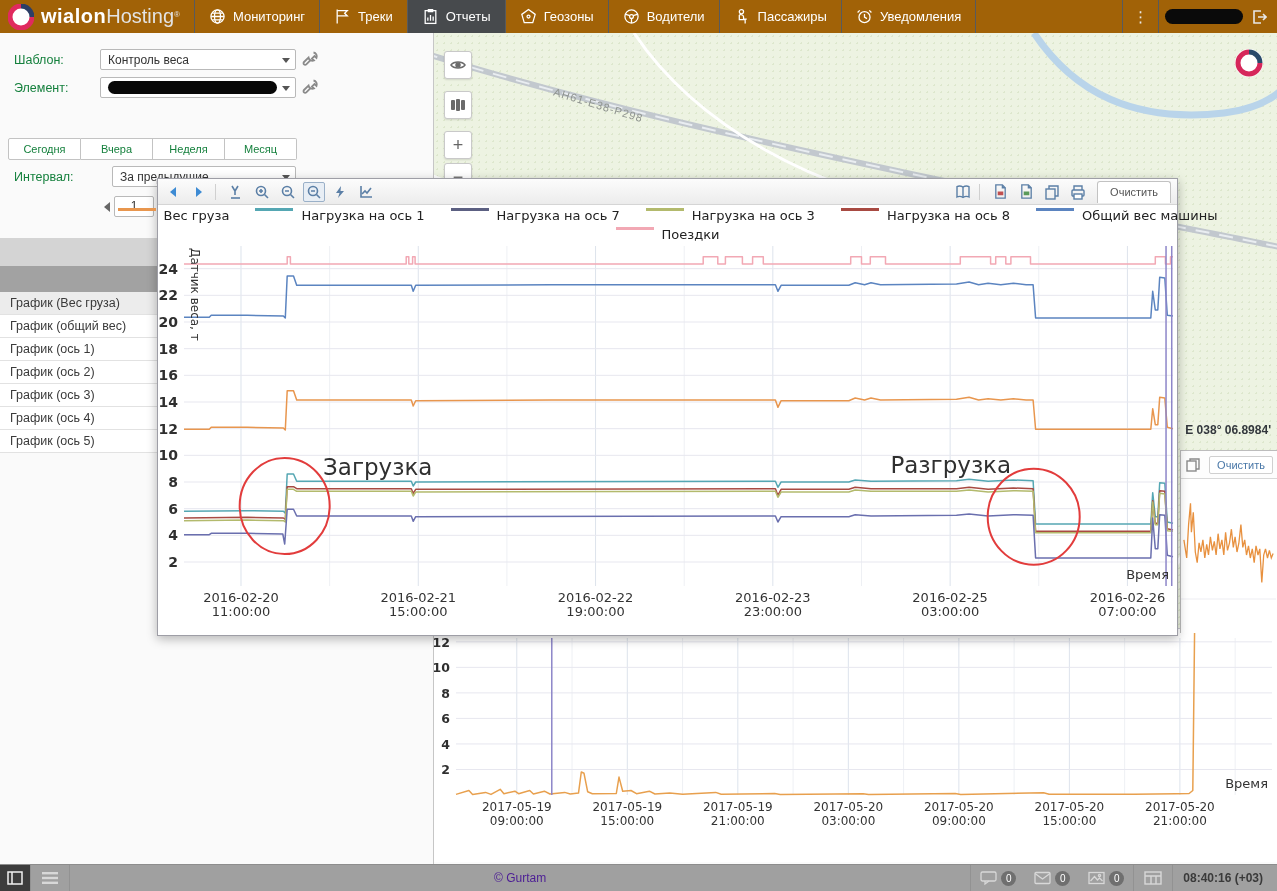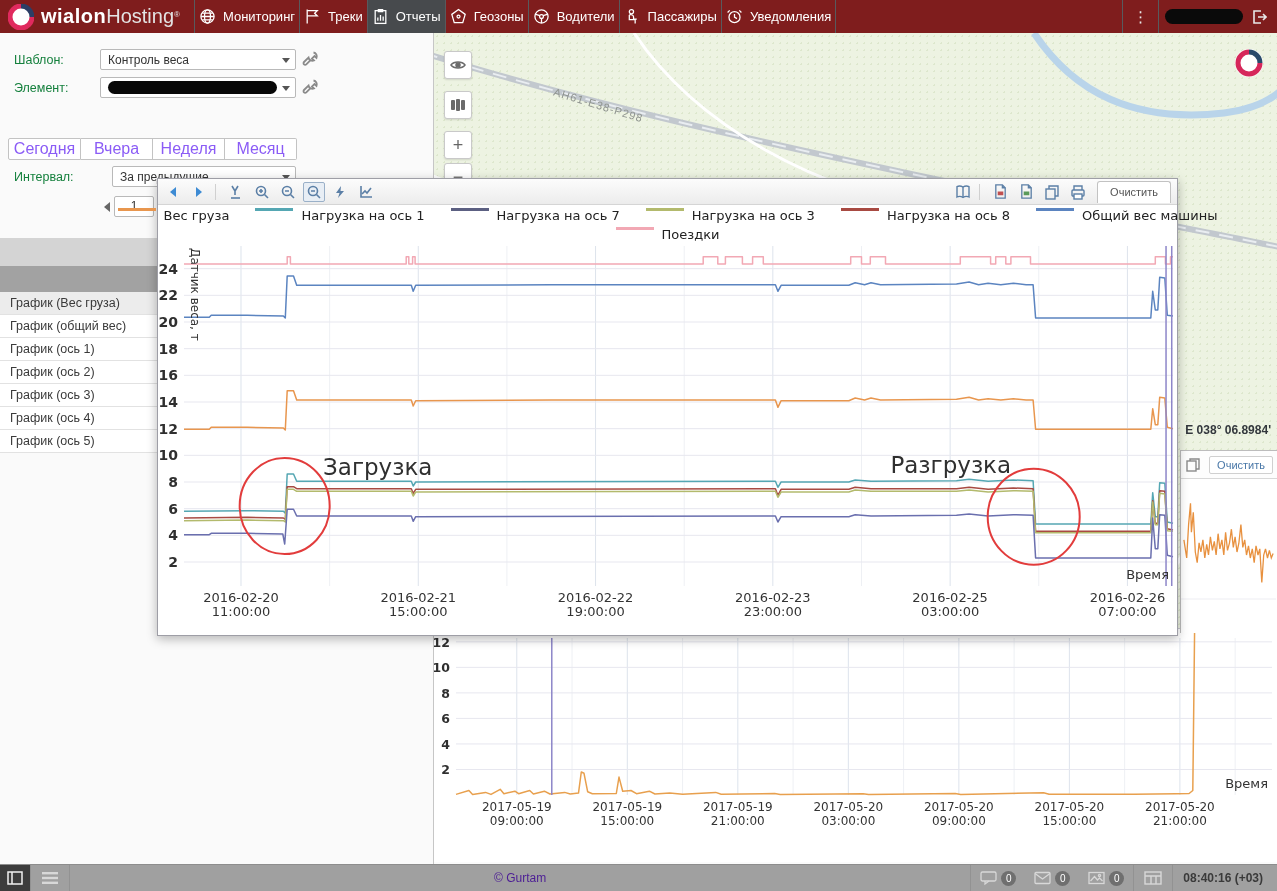--- a/index.html
+++ b/index.html
@@ -1,41 +1,41 @@
 <!DOCTYPE html>
 <html><head>
 <meta charset="utf-8">
 <style>
   * { margin:0; padding:0; box-sizing:border-box; }
   html,body { width:1277px; height:891px; overflow:hidden; font-family:"Liberation Sans",sans-serif; background:#fff; }
   #root { position:relative; width:1277px; height:891px; background:#fbfbfb; }
 
   
-  #topnav { position:absolute; left:0; top:0; width:1277px; height:33px; background:#7f1d1d; display:flex; align-items:stretch; z-index:40; }
+  #topnav { position:absolute; left:0; top:0; width:1277px; height:33px; background:#a16207; display:flex; align-items:stretch; z-index:40; }
   #brand { display:flex; align-items:center; padding:0 14px 0 8px; }
   #brand .bold { color:#fff; font-size:20px; font-weight:700; letter-spacing:.5px; }
   #brand .light { color:#e3e3e3; font-size:20px; font-weight:300; }
   #brand .reg { color:#e3e3e3; font-size:8px; vertical-align:super; }
-  .nav-item { display:flex; align-items:center; gap:7px; padding:0 4px; color:#fff; font-size:13px; border-left:1px solid #585a5d; cursor:default; white-space:nowrap; }
+  .nav-item { display:flex; align-items:center; gap:7px; padding:0 14px; color:#fff; font-size:13px; border-left:1px solid #585a5d; cursor:default; white-space:nowrap; }
   .nav-item.active { background:#474a4d; }
   .nav-item svg { flex:0 0 auto; }
   #nav-spacer { flex:1; border-left:1px solid #585a5d; }
   #nav-more { display:flex; align-items:center; padding:0 10px; color:#e8e8e8; font-size:15px; border-left:1px solid #585a5d; }
   #nav-user { display:flex; align-items:center; gap:8px; padding:0 10px 0 6px; border-left:1px solid #585a5d; }
   #user-blob { width:78px; height:15px; background:#0a0a0a; border-radius:8px; }
 
   
   #left-panel { position:absolute; left:0; top:33px; width:434px; height:832px; background:#fafafa; border-right:1px solid #c6c6c6; z-index:5; }
   .form-label { position:absolute; left:14px; font-size:12.5px; color:#15803d; }
   .select-box { position:absolute; height:21px; background:#fff; border:1px solid #b9b9b9; border-radius:2px; font-size:12px; color:#333; display:flex; align-items:center; padding:0 18px 0 7px; }
   .select-box .caret { position:absolute; right:5px; top:8px; width:0; height:0; border-left:4px solid transparent; border-right:4px solid transparent; border-top:5px solid #555; }
   .wrench { position:absolute; width:18px; height:18px; color:#8a8a8a; }
   #elem-blob { width:170px; height:13px; background:#080808; border-radius:7px; }
   #quick-row { position:absolute; left:8px; top:105px; width:289px; height:22px; display:flex; }
-  .quick-btn { flex:1; background:#fff; border:1px solid #c3c3c3; border-left:none; color:#8b5cf6; font-size:16px; display:flex; align-items:center; justify-content:center; cursor:default; }
+  .quick-btn { flex:1; background:#fff; border:1px solid #c3c3c3; border-left:none; color:#15803d; font-size:11px; display:flex; align-items:center; justify-content:center; cursor:default; }
   .quick-btn:first-child { border-left:1px solid #c3c3c3; border-radius:2px 0 0 2px; }
   .quick-btn:last-child { border-radius:0 2px 2px 0; }
   #spin-row { position:absolute; left:104px; top:163px; display:flex; align-items:center; gap:4px; }
   .spin-arrow { width:0; height:0; border-top:5px solid transparent; border-bottom:5px solid transparent; }
   .spin-left { border-right:6px solid #666; }
   .spin-right { border-left:6px solid #666; }
   #spin-value { width:40px; height:21px; background:#fff; border:1px solid #b9b9b9; border-radius:2px; font-size:12px; color:#333; text-align:center; line-height:19px; }
   .gray-bar1 { position:absolute; left:0; top:205px; width:434px; height:28px; background:#d4d4d4; }
   .gray-bar2 { position:absolute; left:0; top:233px; width:434px; height:26px; background:#a2a2a2; }
   #report-list { position:absolute; left:0; top:259px; width:434px; }

